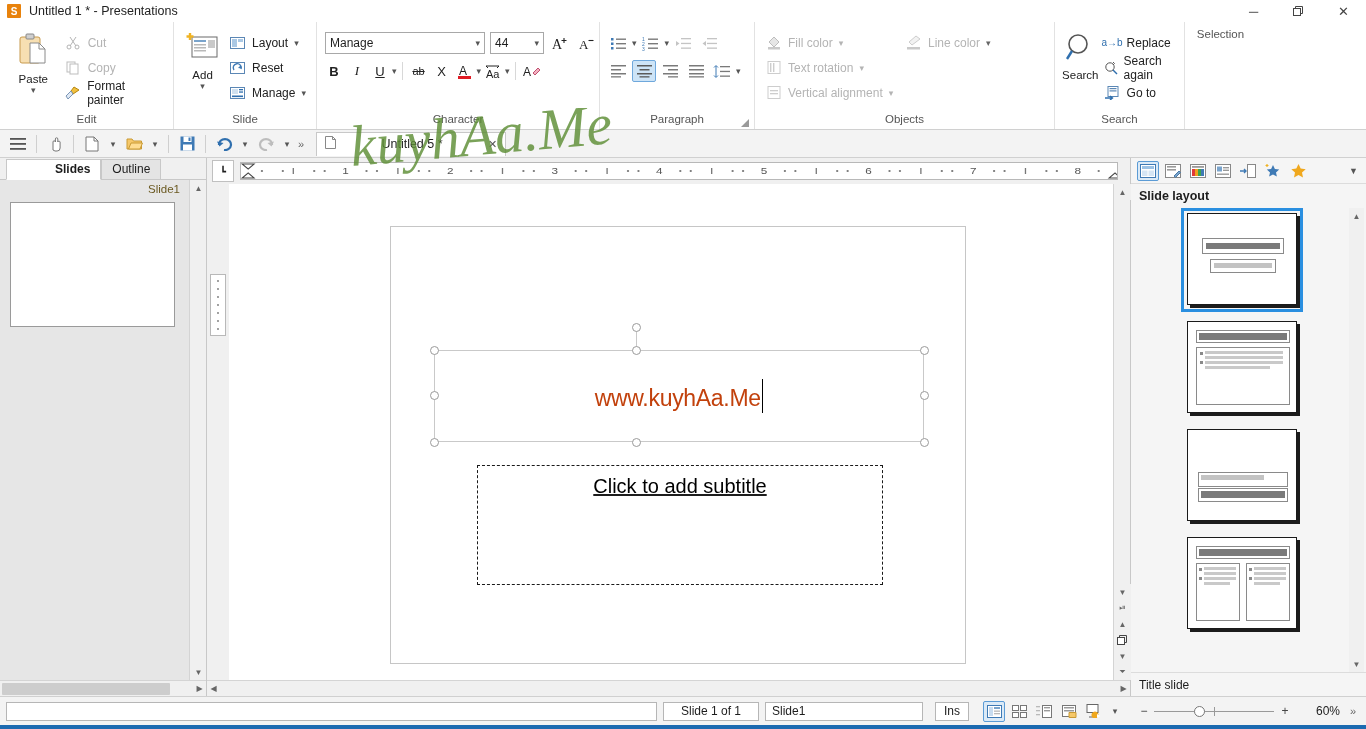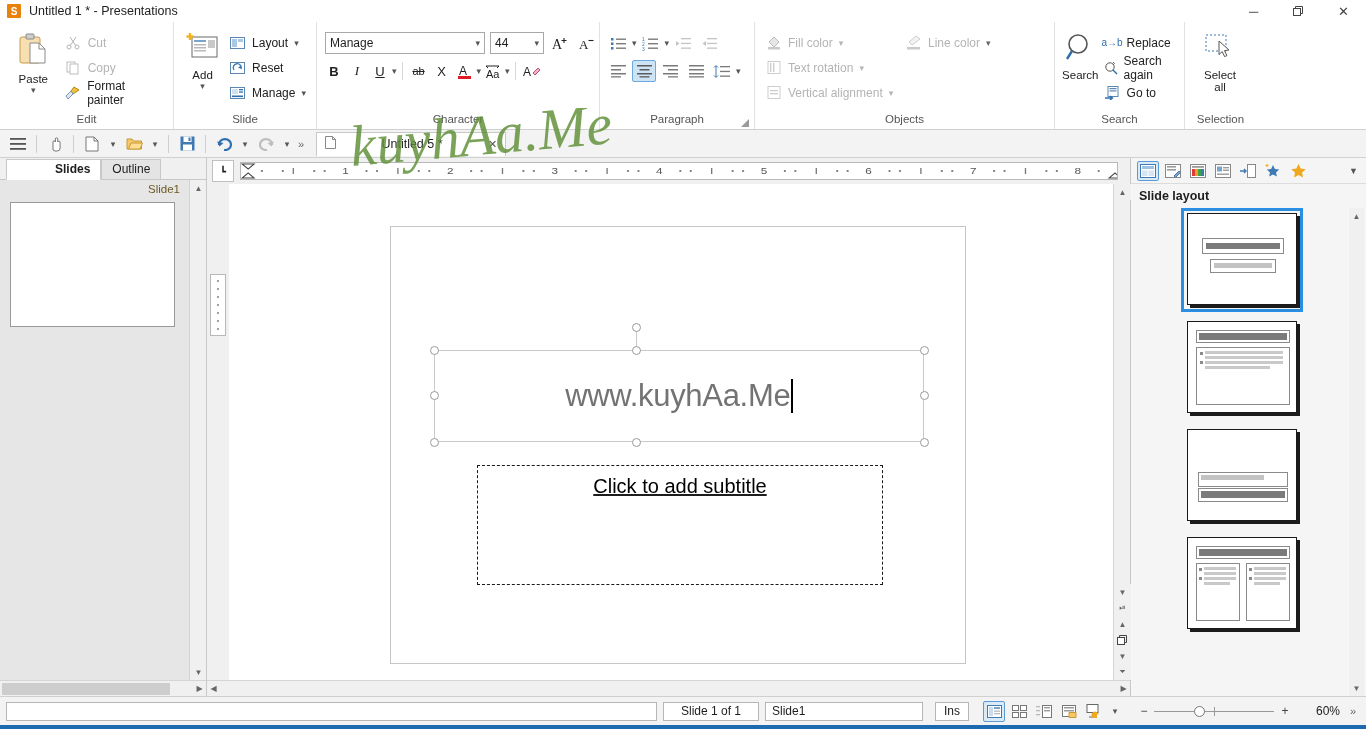--- a/index.html
+++ b/index.html
@@ -114,21 +114,21 @@
   .canvas { flex:1; position:relative; background:#ffffff; overflow:hidden; }
   .slide-page { position:absolute; left:161px; top:42px; width:576px; height:438px; background:#fff;
      border:1px solid #c6c6c6; }
   .center-vscroll { width:17px; background:#f0f0f0; border-left:1px solid #d4d4d4; position:relative;}
   .center-hscroll { height:16px; background:#f0f0f0; border-top:1px solid #d4d4d4; display:flex; align-items:center;
      position:relative;}
 
   
   .ph-title { position:absolute; left:43px; top:123px; width:490px; height:92px; border:1px solid #c9c9c9;
      display:flex; align-items:center; justify-content:center; }
-  .ph-title .txt { font-size:31px; color:#737373; letter-spacing:-0.3px; white-space:nowrap; }
+  .ph-title .txt { font-size:23px; color:#c2410c; letter-spacing:-0.3px; white-space:nowrap; }
   .caret { display:inline-block; width:1.5px; height:34px; background:#000; vertical-align:-7px; margin-left:1px;}
   .handle { position:absolute; width:9px; height:9px; border:1px solid #9a9a9a; background:#fff;
      border-radius:50%; }
   .rot-handle { position:absolute; width:9px; height:9px; border:1px solid #9a9a9a; background:#fff;
      border-radius:50%; }
   .rot-line { position:absolute; width:1px; background:#c9c9c9; }
   .ph-sub { position:absolute; left:86px; top:238px; width:406px; height:120px; border:1px dashed #1a1a1a;
      display:flex; align-items:flex-start; justify-content:center; padding-top:9px;text-decoration:underline; }
   .ph-sub .txt { font-size:20px; color:#000; }
 
@@ -536,32 +536,20 @@
                 </svg>
             </span>
             <span>Go to</span>
           </div>
         </div>
       </div>
       <div class="rgroup-label">Search</div>
     </div>
 
     <div class="rgroup" style="width:72px;">
-      <div class="rgroup-body">
-        <div class="bigbtn" style="width:58px;">
-          <span class="glyph">
-            <svg width="36" height="32" viewBox="0 0 36 32">
-              <rect x="4" y="3" width="20" height="16" fill="none" stroke="#3f7ab5" stroke-dasharray="2 2"></rect>
-              <path d="M17 9 l10 9 -4.5 0.6 2.4 5 -2.3 1 -2.4 -5 -3.2 3z" fill="#fff" stroke="#555"></path>
-            </svg>
-          </span>
-          <span class="cap">Select</span>
-          <span class="cap">all</span>
-        </div>
-      </div>
       <div class="rgroup-label">Selection</div>
     </div>
 
     <div class="watermark">
       <svg width="260" height="74" viewBox="0 0 260 74">
         <text x="0" y="58" font-family="Liberation Serif, serif" font-size="58" font-style="italic" fill="#5d8d35" fill-opacity="0.82" transform="rotate(-5 0 58)">kuyhAa.Me</text>
       </svg>
     </div>
   </div>
 
@@ -899,20 +887,21 @@
 
         </div>
         <div class="rp-vscroll">
           <div class="sb-arrow" style="width:15px;">▲</div>
           <div style="position:absolute;bottom:0;width:15px;">
             <div class="sb-arrow" style="width:15px;">▼</div>
           </div>
         </div>
       </div>
 
+      <div class="rp-foot">Title slide</div>
     </div>
   </div>
 
   <div class="statusbar">
     <div style="flex:1;">
       <div class="sb-field" style="width:100%;max-width:672px;">&nbsp;</div>
     </div>
     <div class="sb-field" style="width:96px;justify-content:center;">Slide 1 of 1</div>
     <div class="sb-field" style="width:158px;">Slide1</div>
     <div class="sb-field" style="width:34px;justify-content:center;margin-left:6px;">Ins</div>

